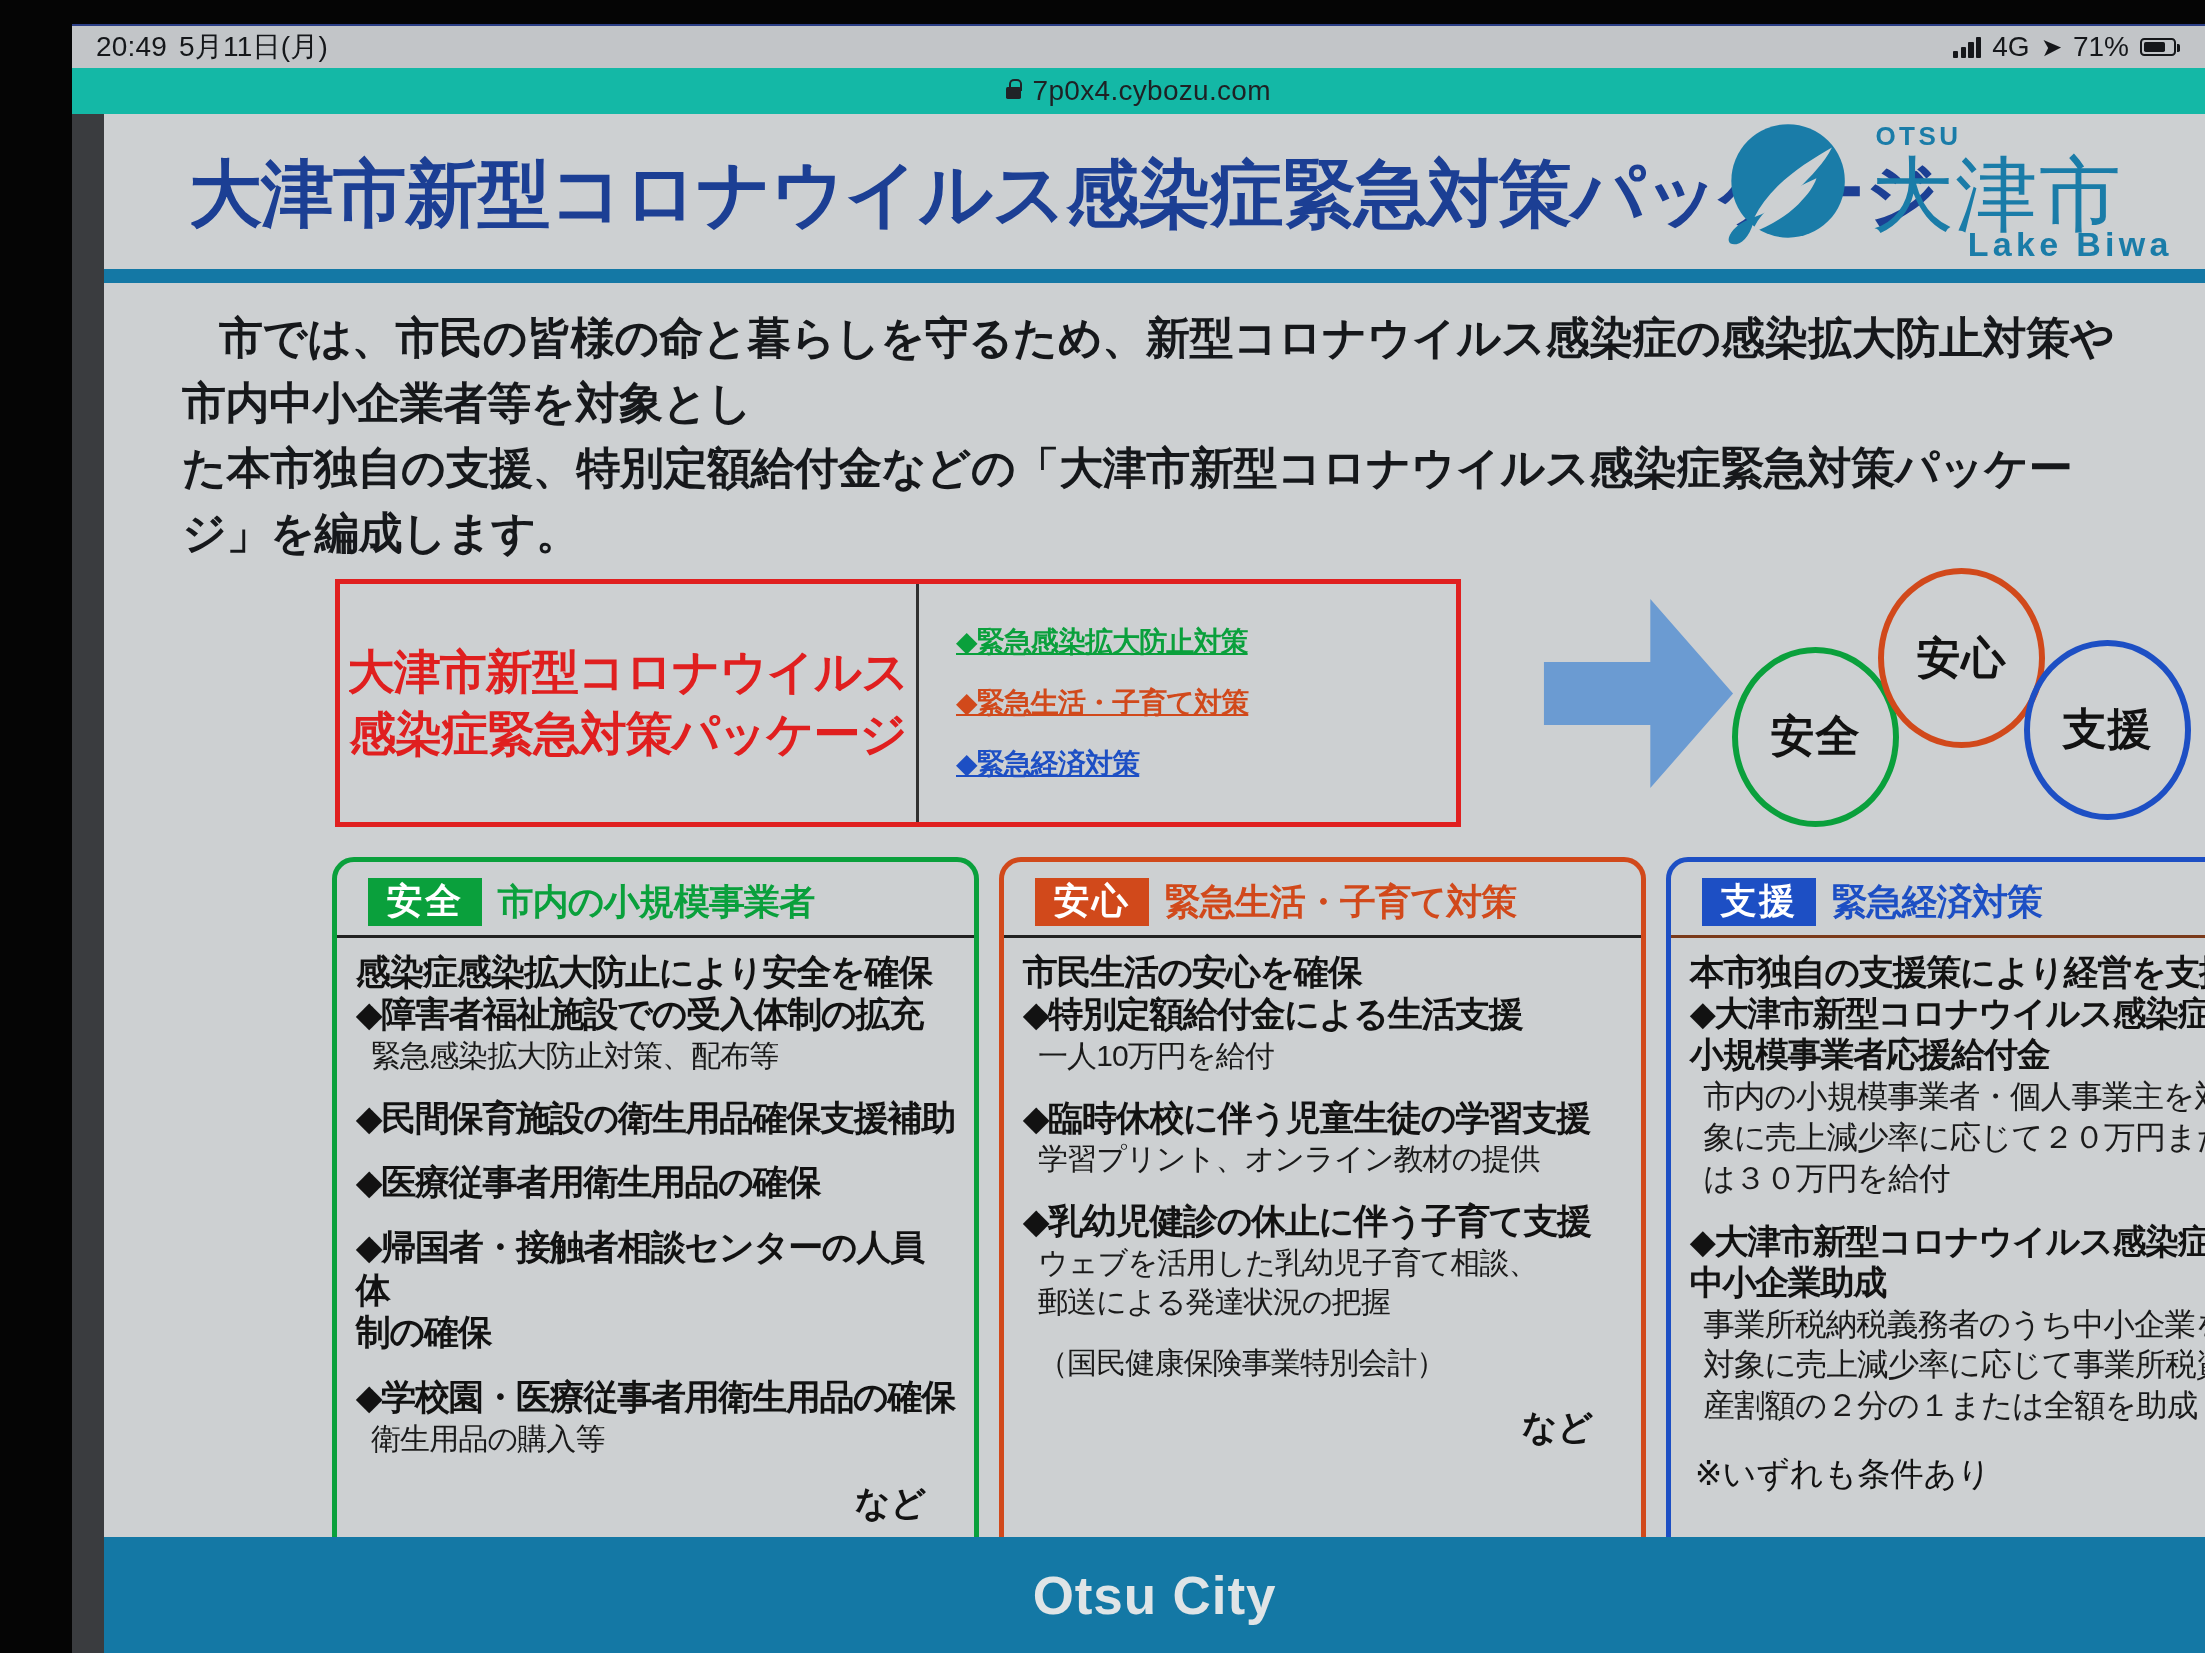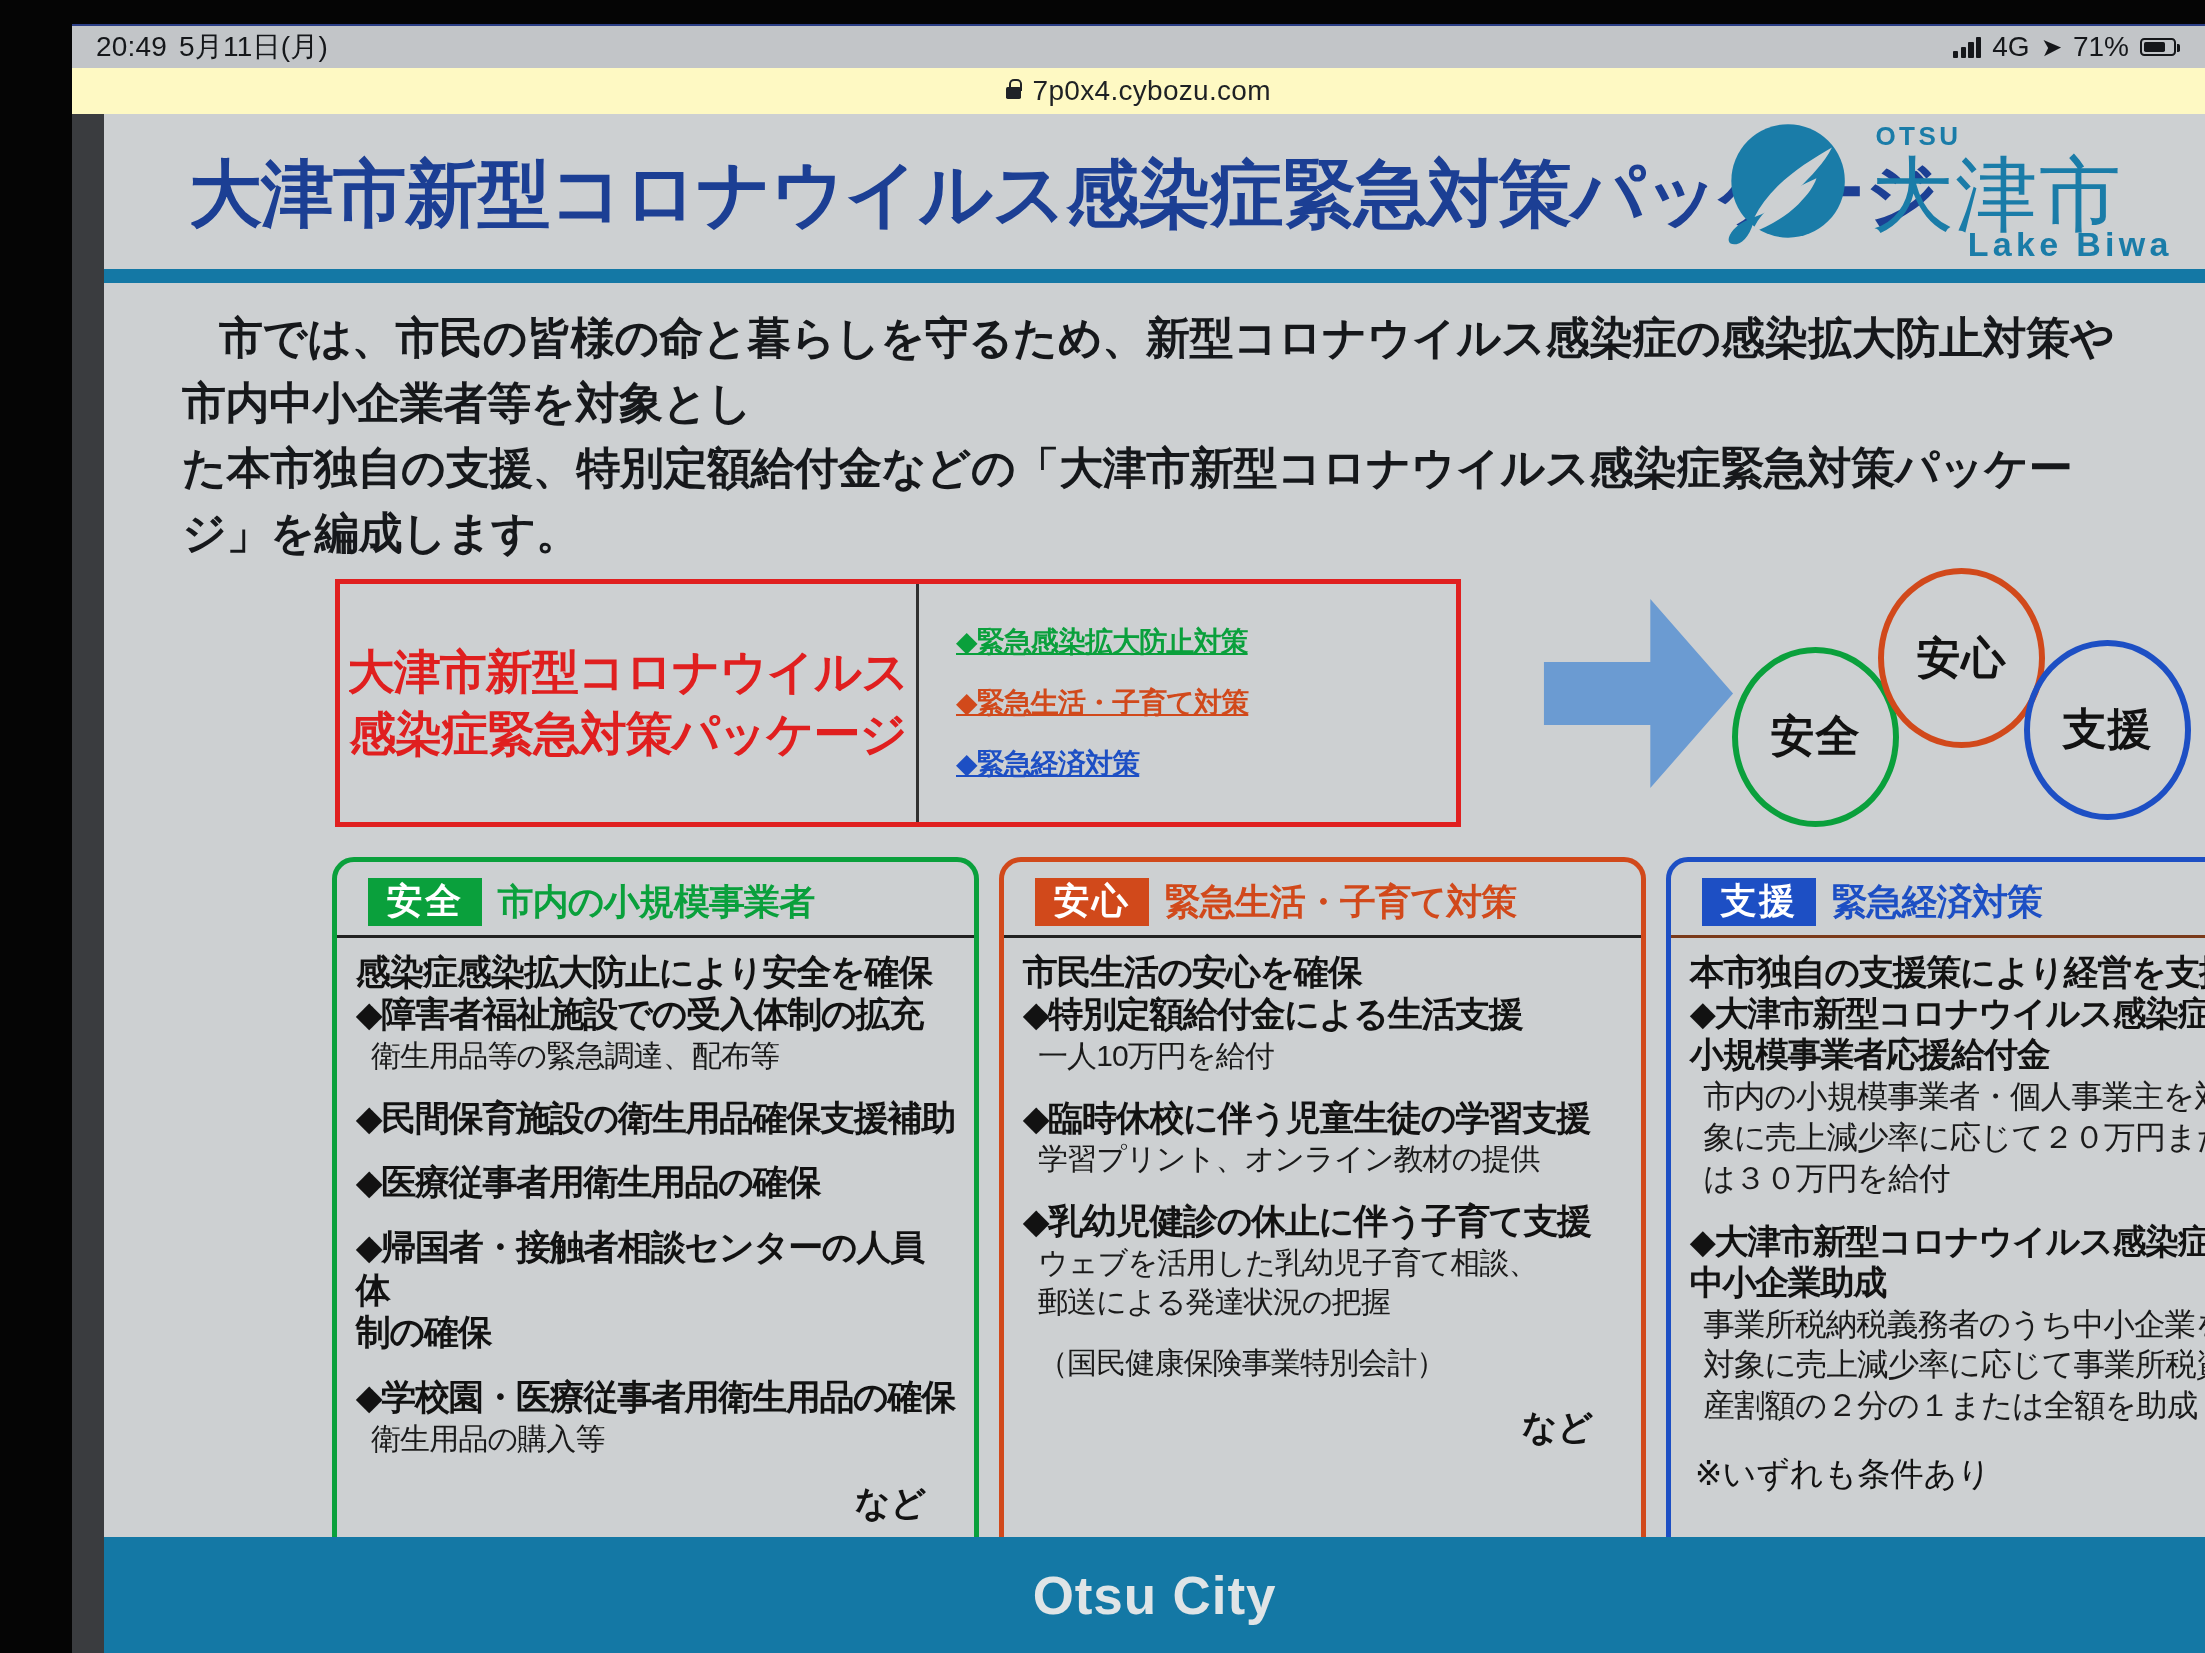--- a/index.html
+++ b/index.html
@@ -36,21 +36,21 @@
   .loc-arrow { font-size: 25.5px; color:#15171a; transform: rotate(-2deg); }
   .battery { width: 36px; height: 18px; border: 2.6px solid #15171a; border-radius: 4.3px;
     position: relative; display:inline-block; }
   .battery::after{ content:""; position:absolute; right:-6px; top:4.3px; width:3.4px; height:7.7px;
     background:#15171a; border-radius:0 1.7px 1.7px 0;}
   .battery::before{ content:""; position:absolute; left:1.7px; top:1.7px; bottom:1.7px; width:68%;
     background:#15171a; border-radius:1.7px;}
 
   #urlbar {
     position: absolute; left: 0; top: 44px; width: 100%; height: 46px;
-    background: #fef9c3;
+    background: #14b8a6;
     display:flex; align-items:center; justify-content:center; gap:12px;
   }
   #urlbar .lock {
     width: 14.5px; height: 12px; background: #202327; border-radius: 1.7px; position: relative;
     margin-top: 4.3px;
   }
   #urlbar .lock::before{ content:""; position:absolute; left:2.6px; top:-7.7px; width:9.4px; height:9.4px;
     border: 2.6px solid #202327; border-bottom:none; border-radius: 5.1px 5.1px 0 0; }
   #urlbar .url { font-size: 28px; color: #1e2124; letter-spacing: 0.3px; }
 
@@ -262,21 +262,21 @@
 
         <div class="col" id="col1">
           <div class="col-head">
             <span class="badge">安全</span>
             <span class="ht">市内の小規模事業者</span>
           </div>
           <div class="col-rule"></div>
           <div class="lead">感染症感染拡大防止により安全を確保</div>
           <div class="item">
             <div class="main">◆障害者福祉施設での受入体制の拡充</div>
-            <div class="sub">衛生用品等の緊急調達、配布等</div>
+            <div class="sub">緊急感染拡大防止対策、配布等</div>
           </div>
           <div class="item">
             <div class="main">◆民間保育施設の衛生用品確保支援補助</div>
           </div>
           <div class="item">
             <div class="main">◆医療従事者用衛生用品の確保</div>
           </div>
           <div class="item">
             <div class="main" style="white-space: pre-line;">◆帰国者・接触者相談センターの人員体
 制の確保</div>

